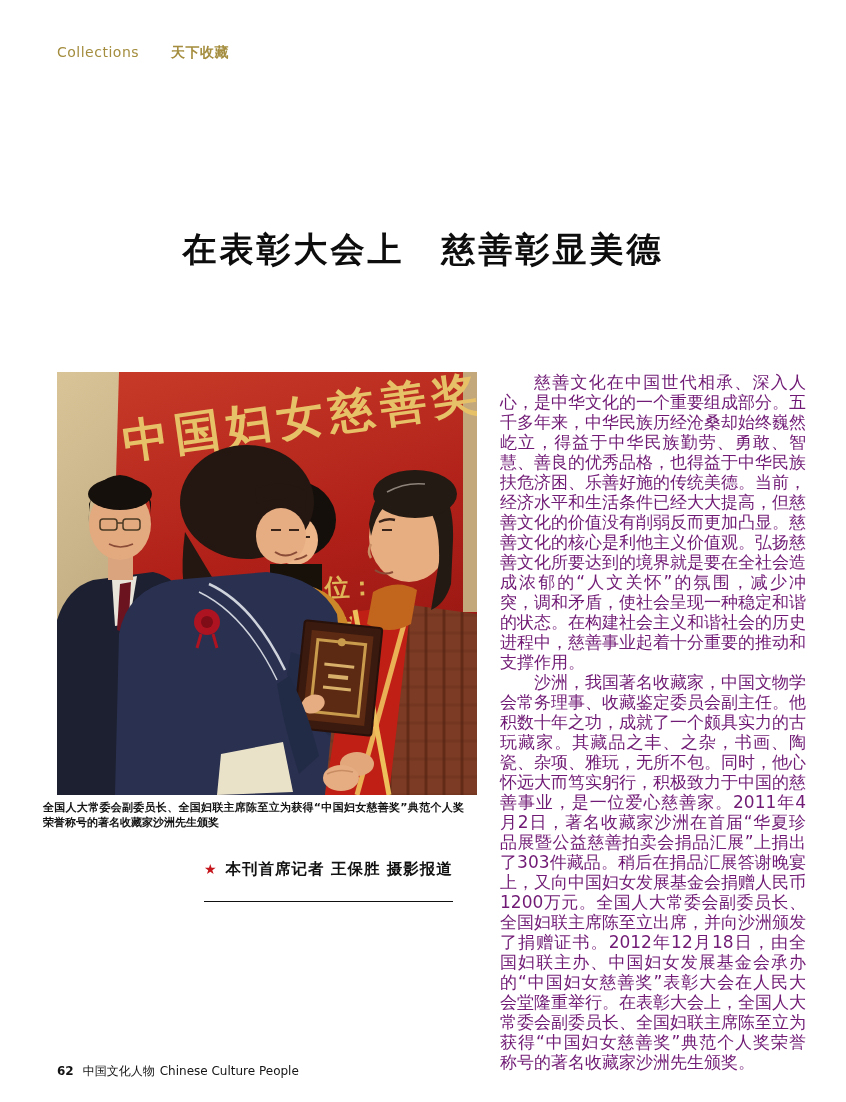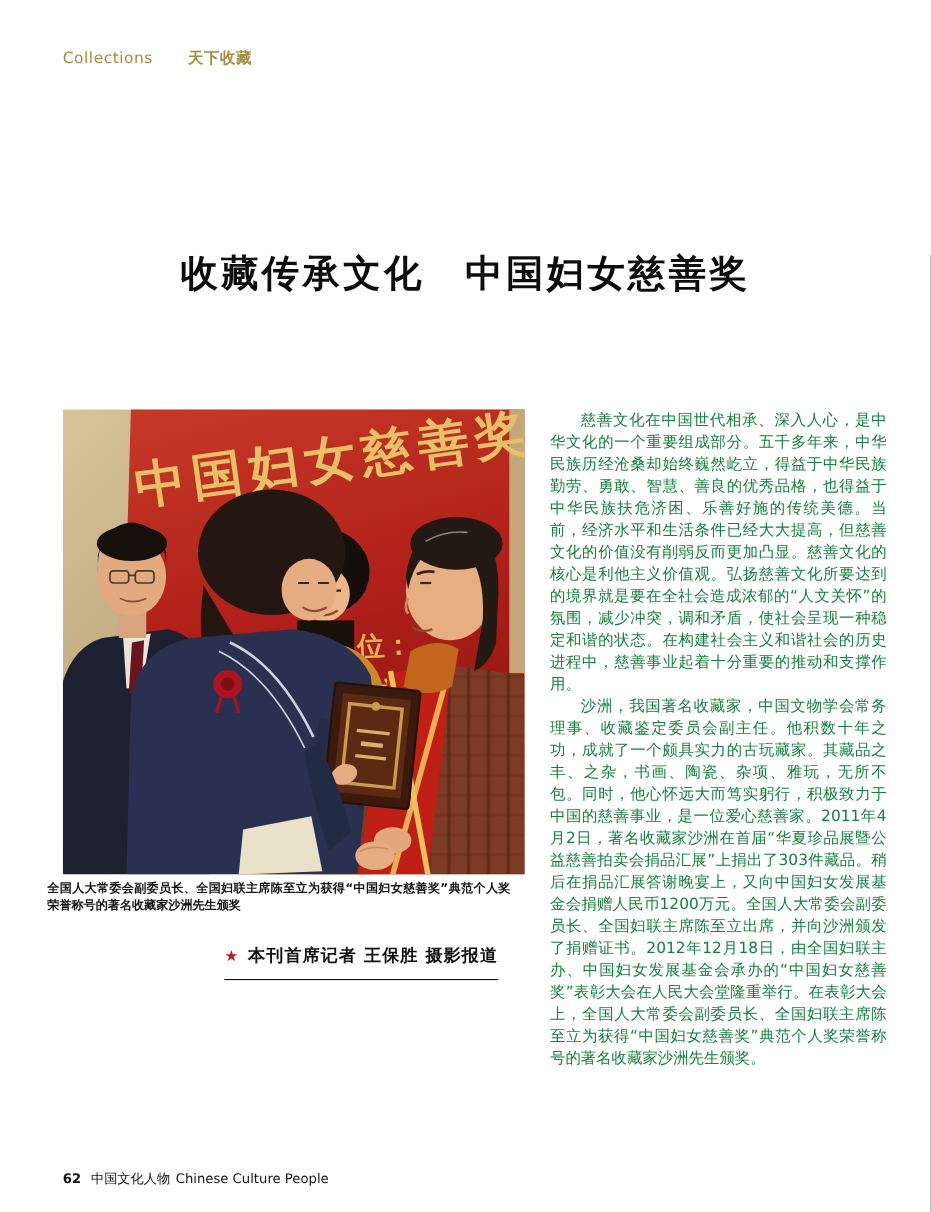--- a/index.html
+++ b/index.html
@@ -29,26 +29,26 @@
   }
   .photo-wrap svg { display:block; }
   .photo-caption {
     position:absolute; left:43px; top:800px; width:421px;
     font-size:11px; line-height:15px; color:#141414;
     font-weight:700; text-align:justify;
   }
   .byline {
     position:absolute; left:204px; top:859px;
     font-size:15.5px; font-weight:bold; color:#111;
-    padding-bottom:10px; border-bottom:1.5px solid #111;
+    padding-bottom:21px; border-bottom:1.5px solid #111;
     letter-spacing:1px;
   }
   .byline .star { color:#c5161d; margin-right:8px; font-size:14px; }
   .column {
-    font-size:14px; line-height:20px; color:#15803d;
+    font-size:17px; line-height:20px; color:#701a75;
     text-align:justify;
   }
   .left-column  { position:absolute; left:203px; top:892px;  width:274px; }
   .right-column { position:absolute; left:500px; top:372px;  width:306px; }
   .column p { margin:0; text-indent:2em; }
   .page-footer {
     position:absolute; left:57px; top:1063px;
     font-size:12px; color:#141414;
   }
   .page-footer .num { font-weight:bold; margin-right:9px; }
@@ -57,21 +57,21 @@
 </head>
 <body>
 
 <div class="page">
 
   <div class="section-label">
     <span class="en">Collections</span>
     <span class="zh">天下收藏</span>
   </div>
 
-  <h1 class="article-title">收藏传承文化　中国妇女慈善奖</h1>
+  <h1 class="article-title">在表彰大会上　慈善彰显美德</h1>
 
   <div class="photo-wrap">
     <svg width="420" height="423" viewBox="0 0 420 423">
       <defs>
         <linearGradient id="redGrad" x1="0" y1="0" x2="0.25" y2="1">
           <stop offset="0" stop-color="#c73a28"></stop>
           <stop offset="0.5" stop-color="#b02019"></stop>
           <stop offset="1" stop-color="#8e130f"></stop>
         </linearGradient>
         <linearGradient id="tanGrad" x1="0" y1="0" x2="1" y2="1">

